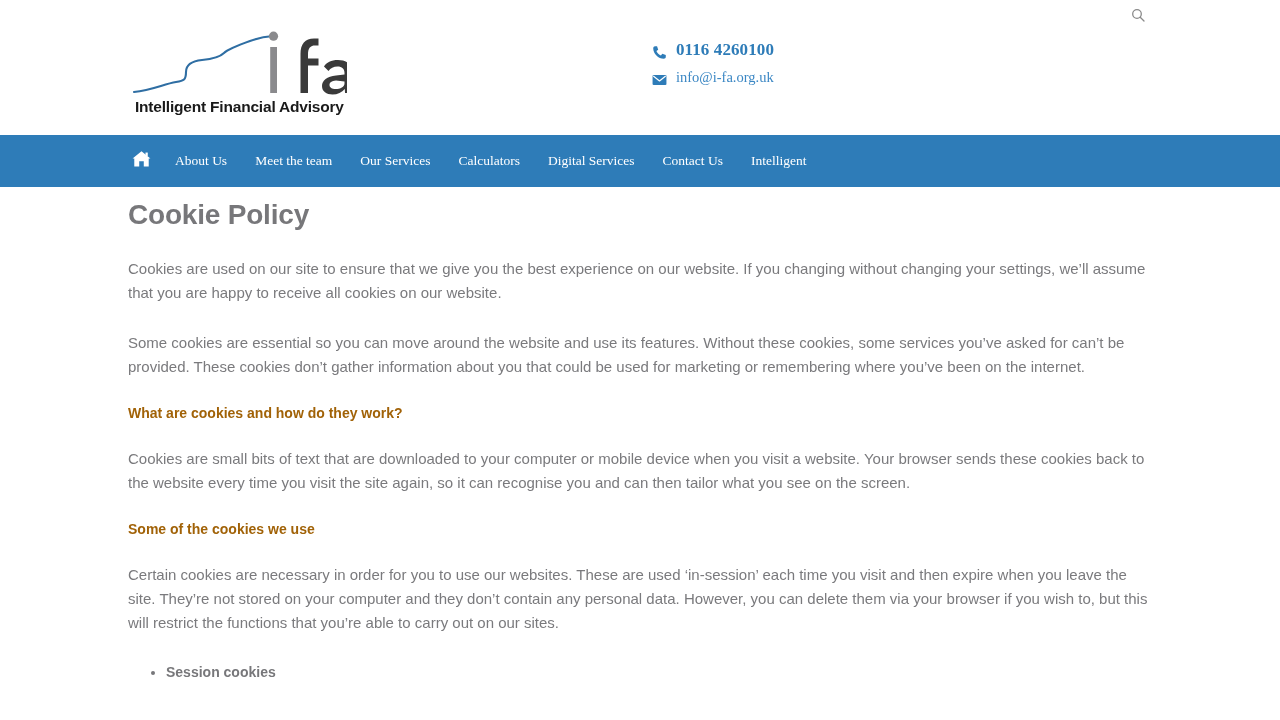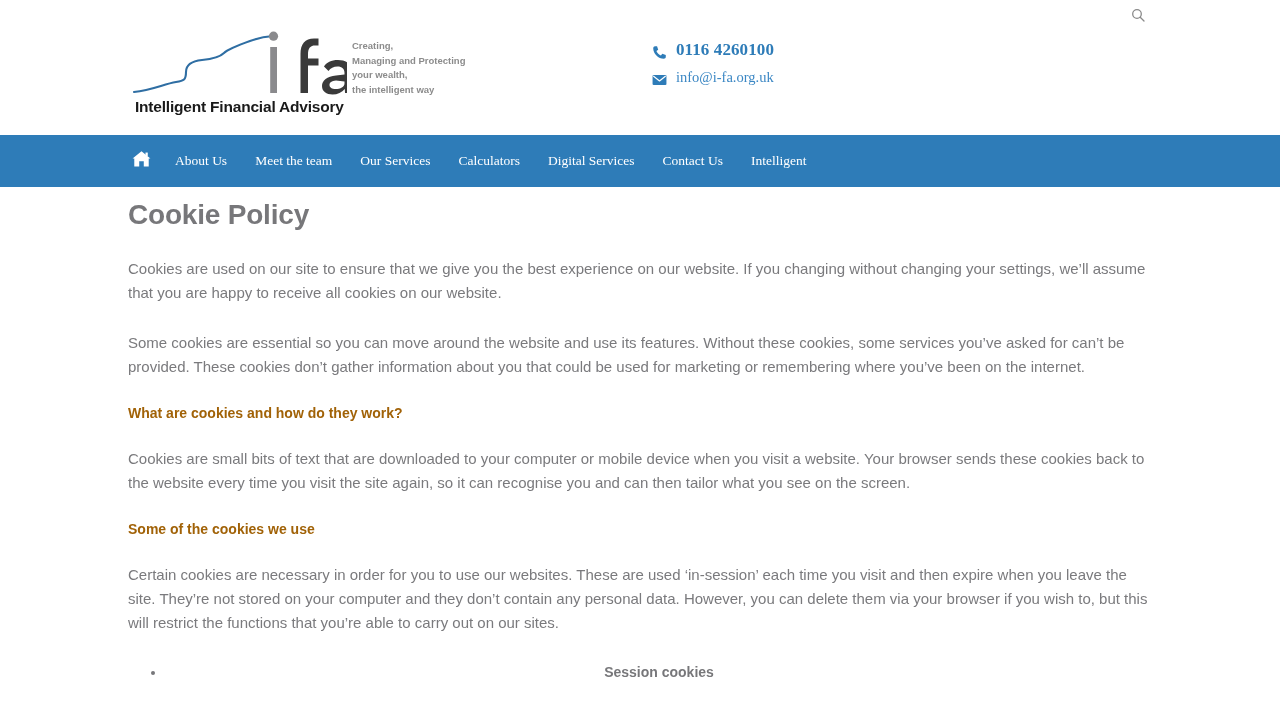--- a/index.html
+++ b/index.html
@@ -171,21 +171,20 @@
   }
   .bullets {
     margin-left: 38px;
     margin-top: 22px;
   }
   .bullets li {
     font-size: 14px;
     font-weight: bold;
     color: #77777a;
     line-height: 22px;
-    text-align: center;
   }
 </style>
 </head>
 <body>
 
 <div class="search-strip">
   <div class="search-icon-btn">
     <svg width="14" height="14" viewBox="0 0 14 14" aria-hidden="true">
       <circle cx="6" cy="6" r="4.3" fill="none" stroke="#8a8a8a" stroke-width="1.3"></circle>
       <line x1="9.2" y1="9.2" x2="13" y2="13" stroke="#8a8a8a" stroke-width="1.3" stroke-linecap="round"></line>
@@ -211,26 +210,20 @@
 
         <path d="M206 32 C199 32, 194.5 34.5, 192 38.5 L196.5 43 C198.5 40, 201.5 38.5, 205.5 38.5
                  C210 38.5, 212.5 40.8, 212.5 45 L212.5 46.5 L204 47.5 C195 48.5, 190 52.5, 190 58
                  C190 63.5, 194.5 66.5, 200.5 66.5 C205.5 66.5, 210 64.5, 212.8 61 L213 65 L220 65
                  L220 45.5 C220 36.5, 215 32, 206 32 Z
                  M212.5 53.5 L212.5 55.5 C212.5 59, 208.5 61, 203.5 61 C200 61, 197.5 59.5, 197.5 57
                  C197.5 54.5, 199.5 53, 204 52.5 Z" fill="#3a3a3a"></path>
       </svg>
       <div class="brand-name">Intelligent Financial Advisory</div>
 
-      <div class="tagline">
-        <div>Creating,</div>
-        <div>Managing and Protecting</div>
-        <div>your wealth,</div>
-        <div>the intelligent way</div>
-      </div>
     </div>
 
     <div class="contact">
       <div class="contact-row">
         <span class="contact-ico">
           <svg width="15" height="15" viewBox="0 0 16 16" aria-hidden="true">
             <path d="M3.2 1.3 C2.3 1.3 1.3 2.3 1.3 3.4 C1.3 9.2 6.8 14.7 12.6 14.7
                      C13.7 14.7 14.7 13.7 14.7 12.8 L14.7 10.6 L11 9.4 L9.5 11.3
                      C7.4 10.3 5.7 8.6 4.7 6.5 L6.6 5 L5.4 1.3 Z" fill="#2e7cb8"></path>
           </svg>

